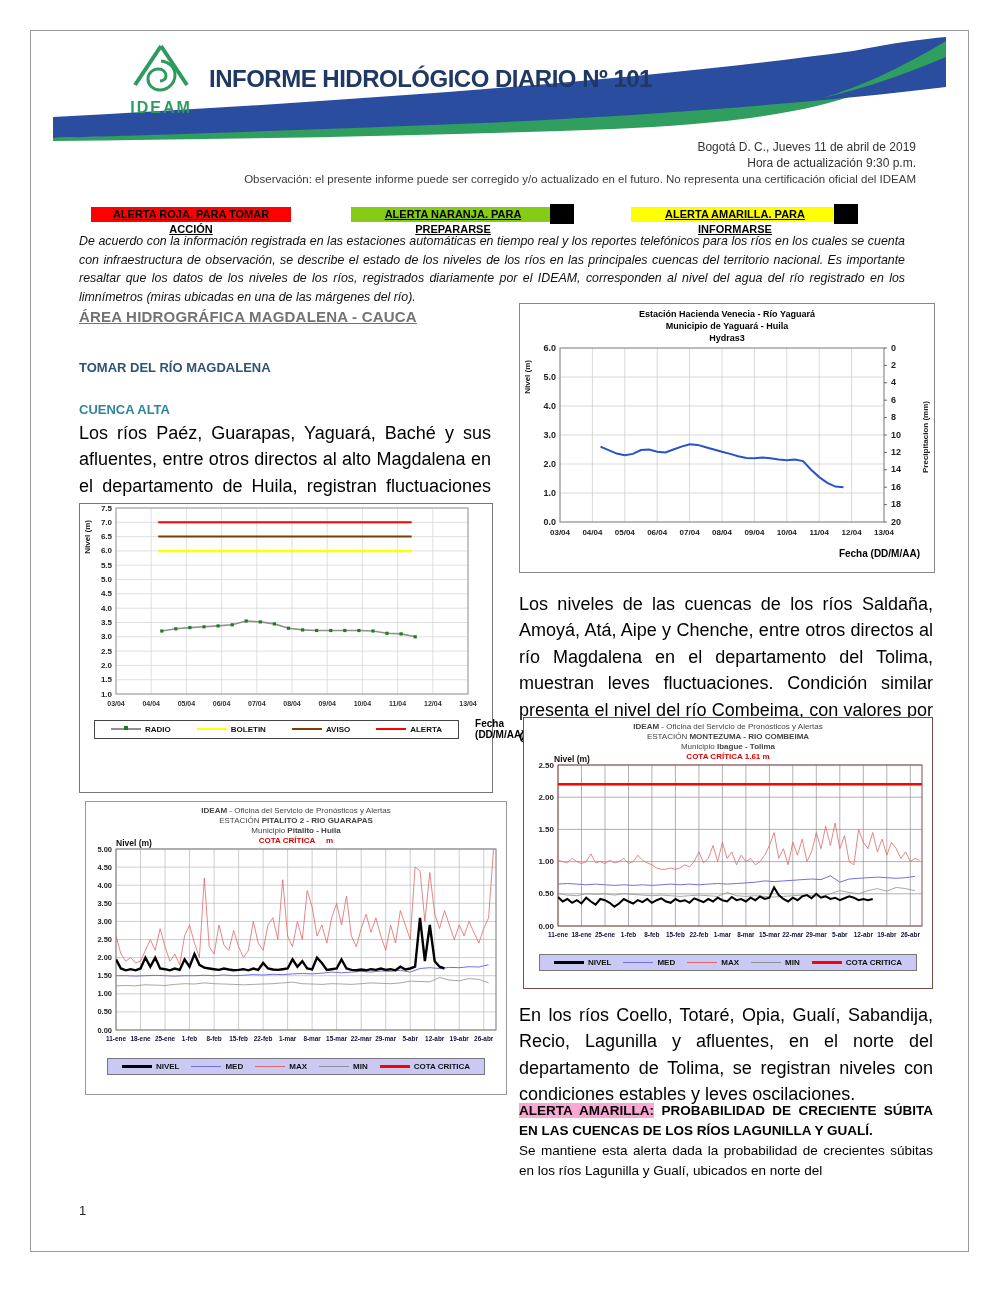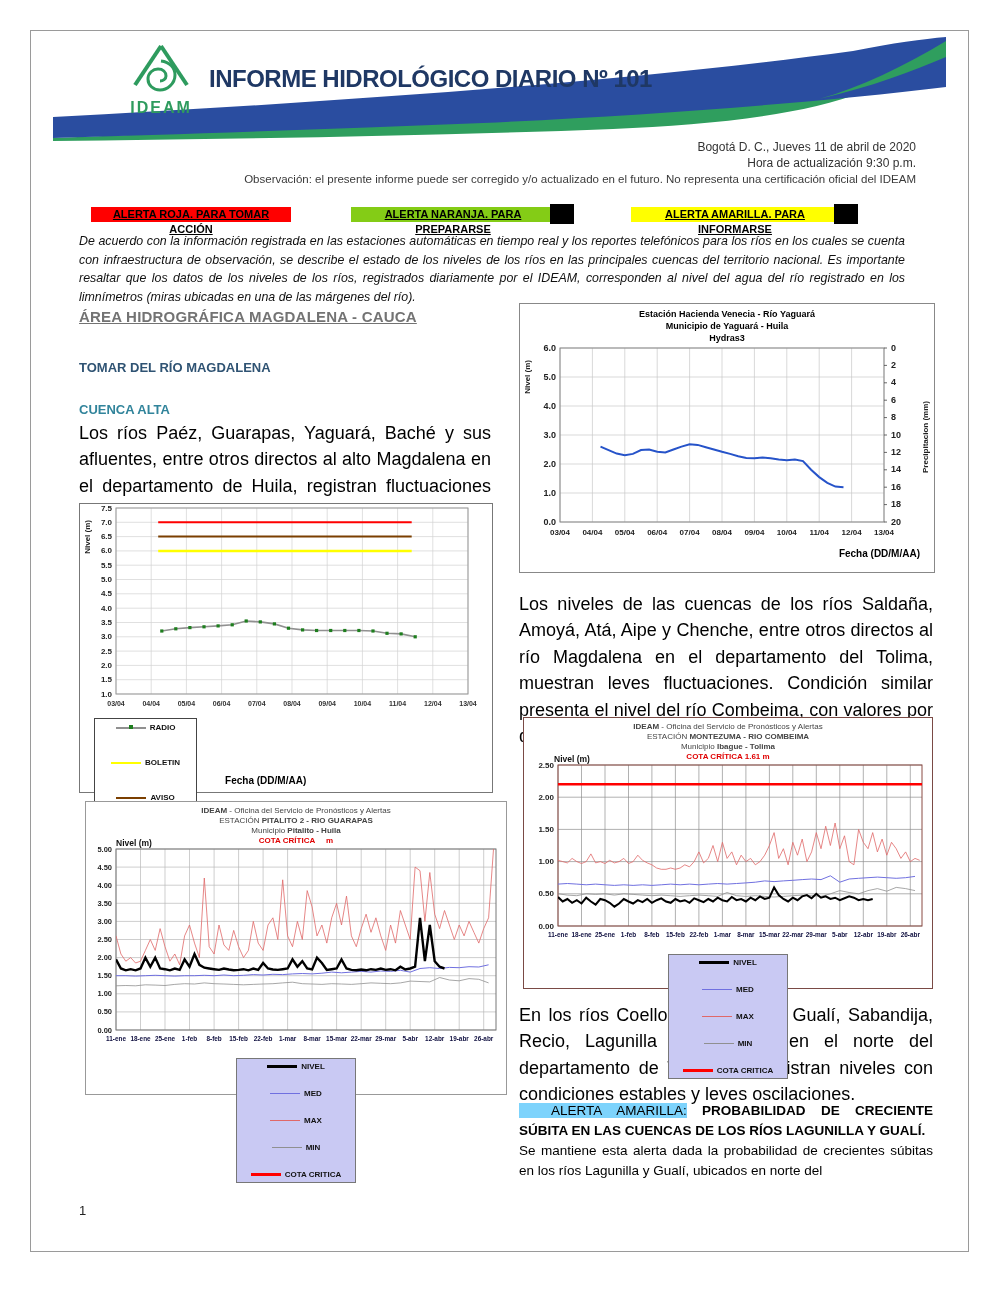--- a/index.html
+++ b/index.html
@@ -24,42 +24,42 @@
   .intro{position:absolute;left:48px;top:201px;width:826px;font-style:italic;font-size:12.4px;line-height:1.5;text-align:justify;color:#111;}
   
   .h-area{position:absolute;left:48px;top:277px;font-size:15px;font-weight:bold;color:#737373;text-decoration:underline;letter-spacing:0.2px;}
   .h-cuenca{position:absolute;left:48px;top:329px;font-size:13px;font-weight:bold;color:#2f5373;}
   .h-alta{position:absolute;left:48px;top:371px;font-size:13px;font-weight:bold;color:#31849b;}
   .para{font-size:18px;line-height:1.47;text-align:justify;color:#000;}
   .p1{position:absolute;left:48px;top:389px;width:412px;}
   .p2{position:absolute;left:488px;top:560px;width:414px;}
   .p3{position:absolute;left:488px;top:971px;width:414px;}
   .alerta-block{position:absolute;left:488px;top:1070px;width:414px;font-size:13.5px;line-height:1.47;text-align:justify;}
-  .alerta-label{background:#7dd3fc;font-weight:normal;padding-left:32px;}
+  .alerta-label{background:#f9a8d4;font-weight:bold;}
   .alerta-bold{font-weight:bold;}
   .pagenum{position:absolute;left:48px;top:1172px;font-size:13px;color:#222;}
   
   .chart{position:absolute;background:#fff;}
   .chart-paicol{left:48px;top:472px;width:412px;height:288px;border:1px solid #777;}
   .chart-venecia{left:488px;top:272px;width:414px;height:268px;border:1px solid #888;}
   .chart-pitalito{left:54px;top:770px;width:420px;height:292px;border:1px solid #999;}
   .chart-montezuma{left:492px;top:686px;width:408px;height:270px;border:1.5px solid #7a4a45;}
   .c-titles{text-align:center;padding-top:4px;}
   .chart-paicol .ct-line, .chart-venecia .ct-line{font-size:9px;color:#000;line-height:12px;font-weight:bold;}
   .chart-pitalito .ct-line, .chart-montezuma .ct-line{font-size:8px;color:#444;line-height:10px;}
   .c-corner{position:absolute;left:30px;top:36px;font-size:8.5px;font-weight:bold;color:#111;}
   .c-plot{position:relative;}
   .c-footer{display:flex;align-items:center;justify-content:center;margin-top:2px;}
   .chart-paicol .c-footer{justify-content:flex-start;padding-left:14px;}
-  .lg-box{display:flex;align-items:center;gap:26px;border:1px solid #444;background:#fff;padding:4px 16px;flex-direction:column;}
-  .chart-pitalito .lg-box,.chart-montezuma .lg-box{background:#c9c9f3;border:1px solid #777;gap:18px;padding:3px 14px;}
+  .lg-box{display:flex;align-items:center;gap:26px;border:1px solid #444;background:#fff;padding:4px 16px;}
+  .chart-pitalito .lg-box,.chart-montezuma .lg-box{background:#c9c9f3;border:1px solid #777;gap:12px;padding:3px 14px;}
   .lg-item{display:flex;align-items:center;gap:4px;font-size:8px;font-weight:bold;color:#111;}
   .lg-line{display:inline-block;width:30px;position:relative;}
   .lg-mark{position:absolute;left:13px;top:-2px;width:4px;height:4px;}
-  .c-fecha{font-size:10px;font-weight:bold;margin-left:28px;color:#000;}
+  .c-fecha{font-size:10px;font-weight:bold;margin-left:16px;color:#000;}
   .chart-venecia .c-footer{justify-content:flex-end;padding-right:14px;}
 </style>
 </head>
 <body>
 
 <div class="page">
 
   <svg class="swoosh" width="893" height="104" viewBox="0 0 893 104">
     <path d="M0,101 C200,93 420,84 640,66 C740,56 820,38 880,10 C830,70 700,86 560,92 C380,99 180,102 0,104 Z" fill="#2f9e5e"></path>
     <path d="M0,80 C300,64 580,44 800,14 C840,6 870,2 893,0 L893,50 C760,66 600,78 430,86 C280,92 130,97 0,101 Z" fill="#2a4da0"></path>
@@ -71,21 +71,21 @@
       <path d="M33 3 L7 42" stroke="#2e9b5e" stroke-width="4" fill="none"></path>
       <path d="M33 3 L59 42" stroke="#2e9b5e" stroke-width="4" fill="none"></path>
       <path d="M33 18 c9 1 14 7 14 14 c0 9 -8 15 -15 15 c-7 0 -12 -5 -12 -11 c0 -6 5 -10 10 -10 c5 0 8 3 8 7 c0 3 -3 5 -6 5" stroke="#2e9b5e" stroke-width="3" fill="none"></path>
     </svg>
     <div class="logo-text">IDEAM</div>
   </div>
 
   <div class="doc-title">INFORME HIDROLÓGICO DIARIO Nº 101</div>
 
   <div class="meta">
-    <div class="m1">Bogotá D. C.,  Jueves 11 de abril de 2020</div>
+    <div class="m1">Bogotá D. C.,  Jueves 11 de abril de 2019</div>
     <div class="m1">Hora de actualización 9:30 p.m.</div>
     <div class="m2">Observación: el presente informe puede ser corregido y/o actualizado en el futuro. No representa una certificación oficial del IDEAM</div>
   </div>
 
   <div class="banner b-red">ALERTA ROJA. PARA TOMAR ACCIÓN</div>
   <div class="banner b-orange">ALERTA NARANJA. PARA PREPARARSE</div>
   <div class="banner b-yellow">ALERTA AMARILLA. PARA INFORMARSE</div>
   <div class="blk blk1"></div>
   <div class="blk blk2"></div>
 

